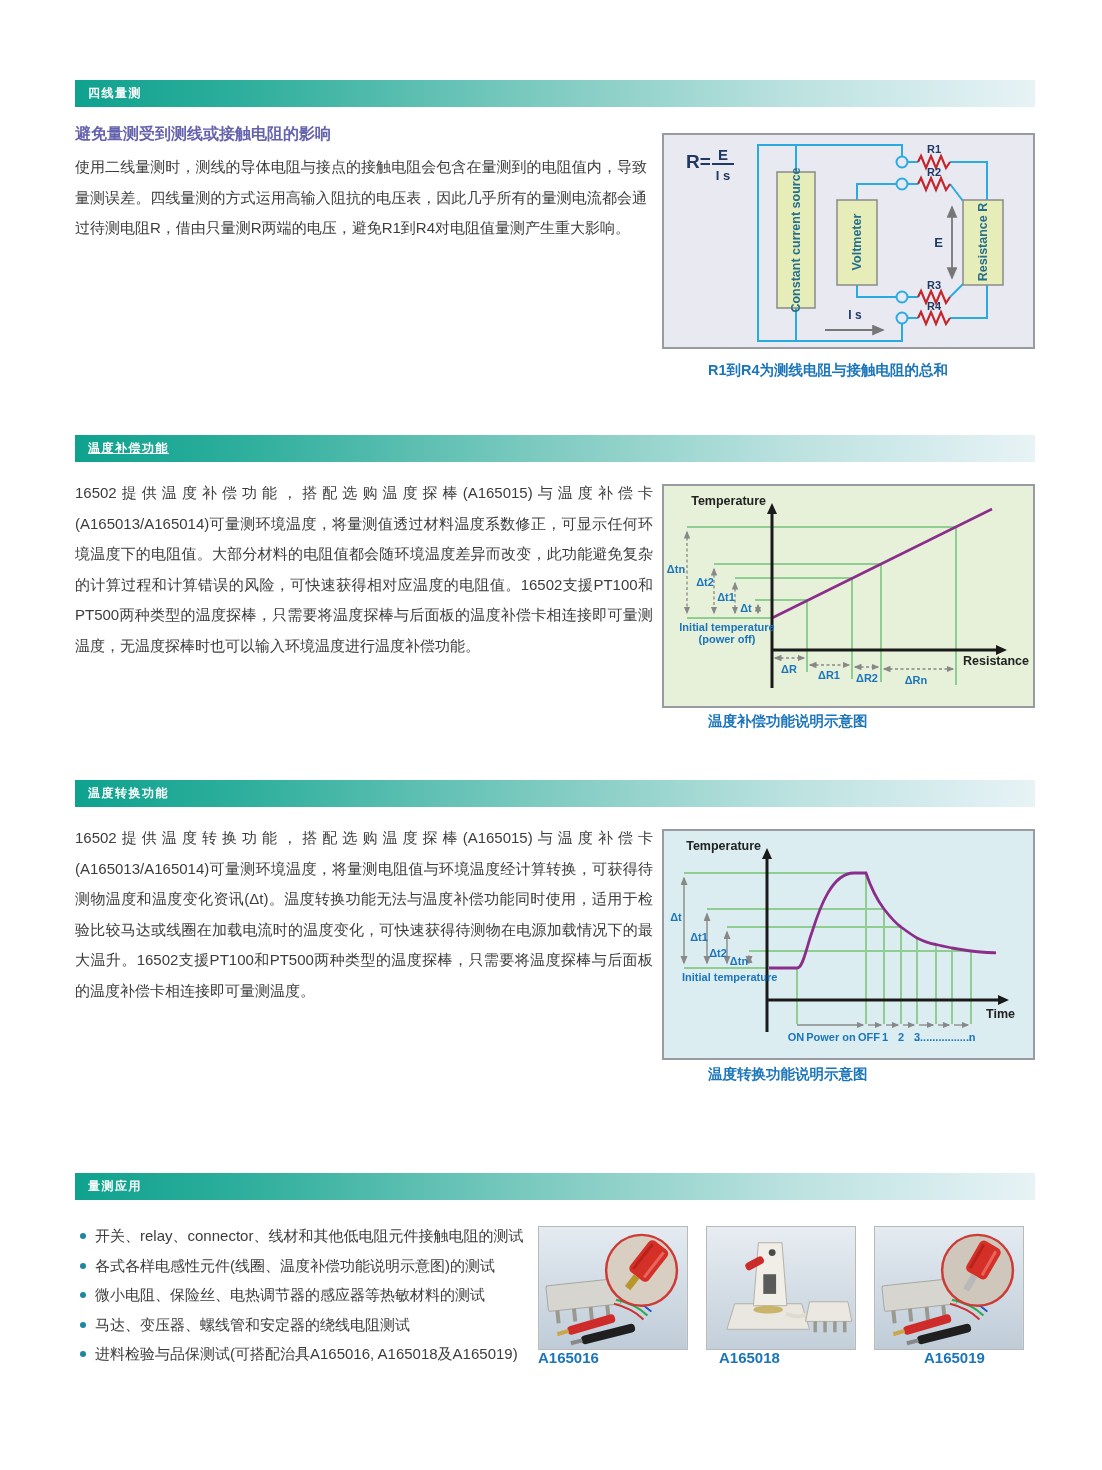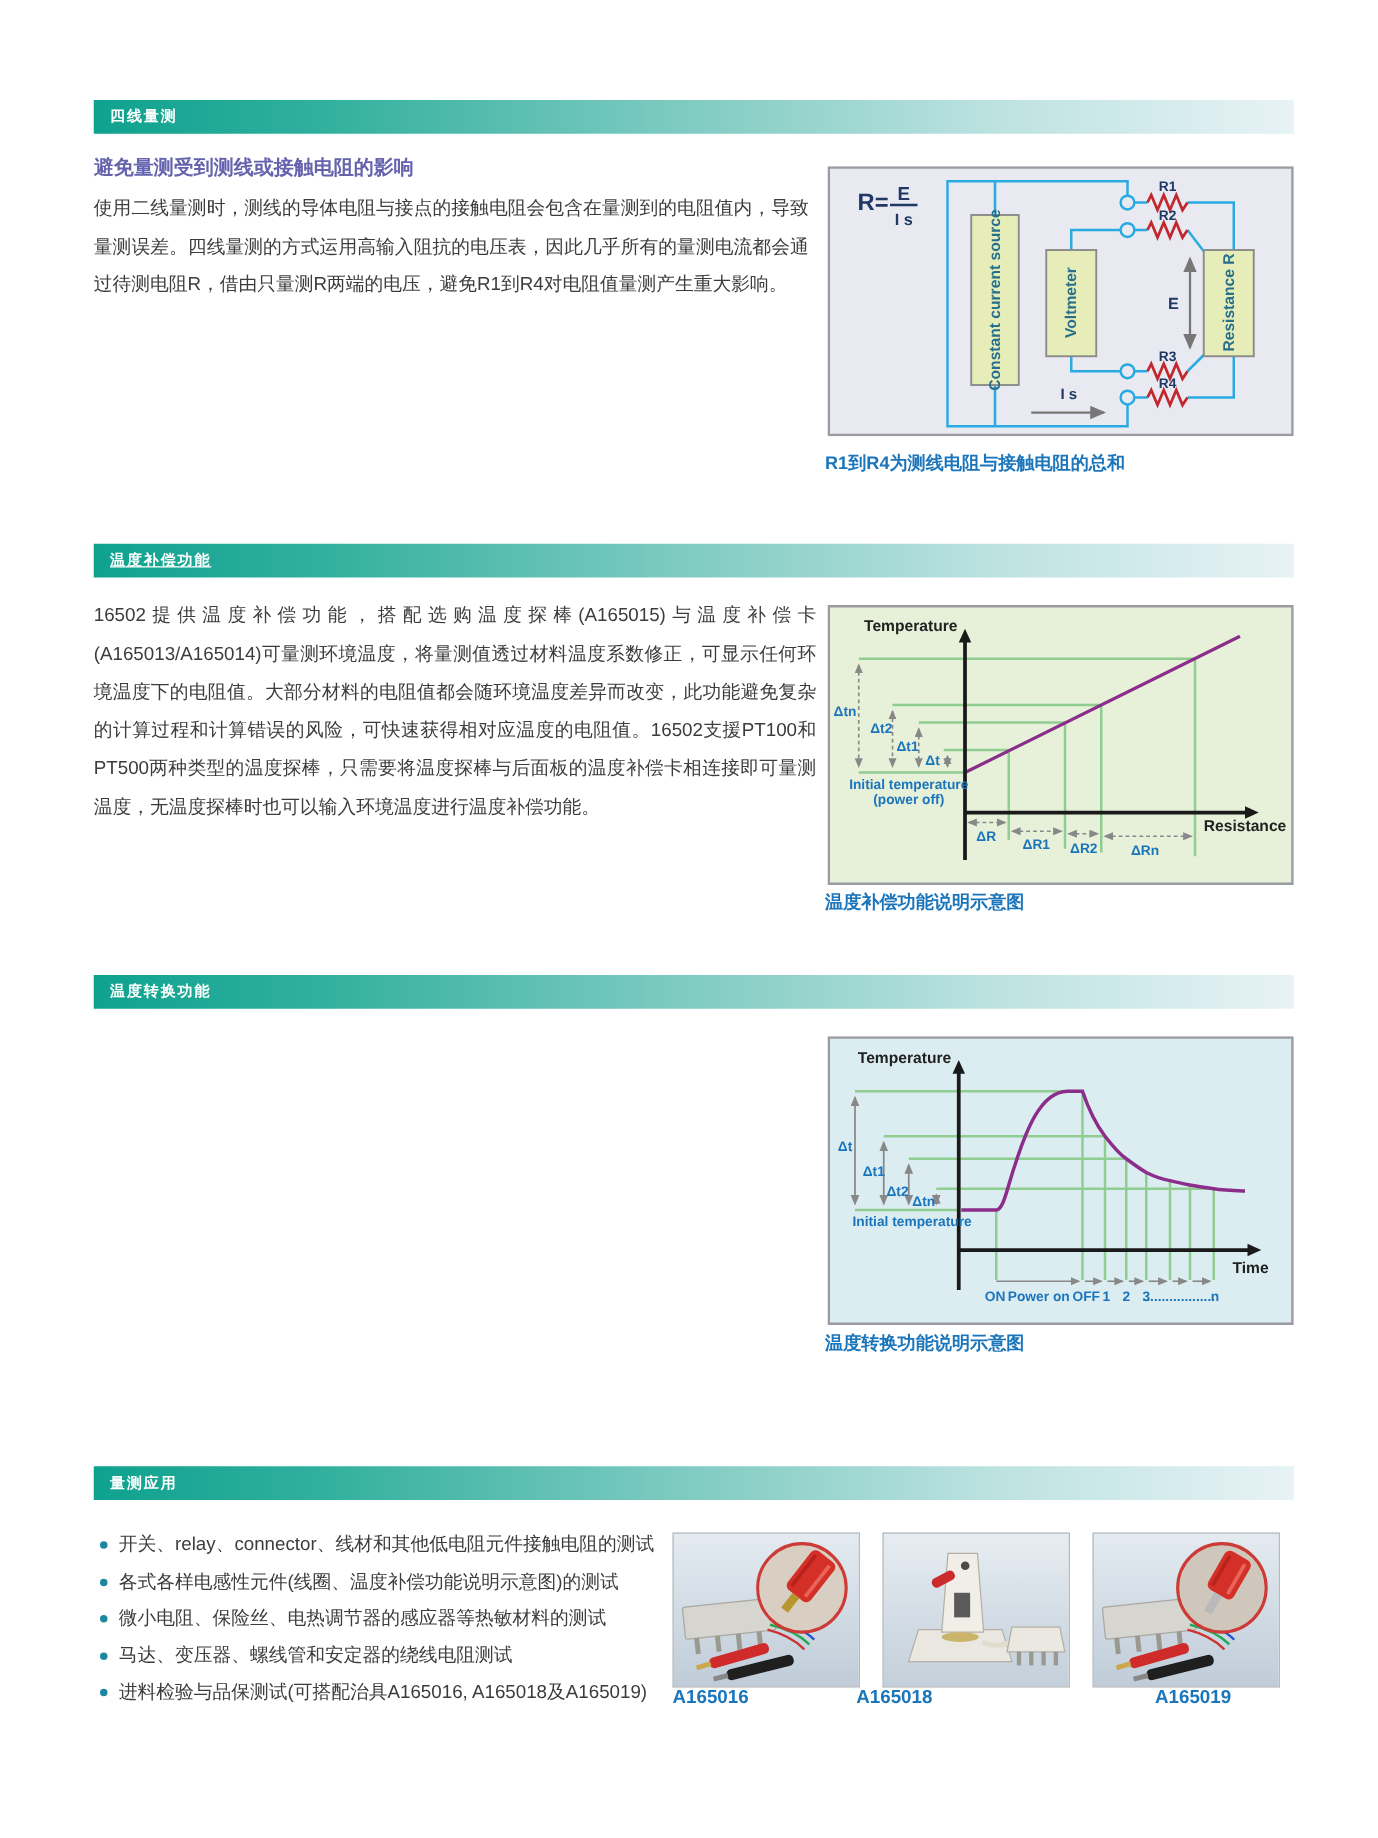--- a/index.html
+++ b/index.html
@@ -14,21 +14,21 @@
     padding-left:13px; box-sizing:border-box; letter-spacing:1.5px;
   }
   .subhead {
     position:absolute; left:75px; color:#6663AE; font-size:16px; font-weight:bold;
   }
   .body-text {
     position:absolute; left:75px; width:578px; font-size:15px; line-height:30.5px;
     color:#3c3c3c; text-align:justify;
   }
   .caption {
-    position:absolute; color:#1B75BB; font-size:14.5px; font-weight:bold;
+    position:absolute; color:#1B75BB; font-size:14.5px; font-weight:bold;margin-left:48px;
   }
   .panel { position:absolute; }
   .panel svg { display:block; }
   .bullets {
     position:absolute; left:78px; top:1221px; margin:0; padding:0; list-style:none;
     width:470px;
   }
   .bullets li {
     position:relative; padding-left:17px; font-size:15px; line-height:29.5px; color:#3c3c3c;
   }
@@ -176,20 +176,21 @@
       </g>
       <text x="127" y="189" text-anchor="middle" class="blue-label">ΔR</text>
       <text x="167" y="195" text-anchor="middle" class="blue-label">ΔR1</text>
       <text x="205" y="198" text-anchor="middle" class="blue-label">ΔR2</text>
       <text x="254" y="200" text-anchor="middle" class="blue-label">ΔRn</text>
     </svg>
   </div>
   <div class="caption" style="left:660px; top:712px;">温度补偿功能说明示意图</div>
 
   <div class="sec-header" style="top:780px;">温度转换功能</div>
+  <div class="body-text" style="top:823px;">16502提供温度转换功能，搭配选购温度探棒(A165015)与温度补偿卡(A165013/A165014)可量测环境温度，将量测电阻值与环境温度经计算转换，可获得待测物温度和温度变化资讯(Δt)。温度转换功能无法与温度补偿功能同时使用，适用于检验比较马达或线圈在加载电流时的温度变化，可快速获得待测物在电源加载情况下的最大温升。16502支援PT100和PT500两种类型的温度探棒，只需要将温度探棒与后面板的温度补偿卡相连接即可量测温度。</div>
 
   <div class="panel" style="left:662px; top:829px;">
     <svg width="373" height="231" viewBox="0 0 373 231">
       <defs>
         <marker id="ah-d2" markerWidth="7" markerHeight="7" refX="5" refY="2.5" orient="auto-start-reverse">
           <path d="M0,0 L6,2.5 L0,5 z" fill="#888"></path>
         </marker>
       </defs>
       <rect x="1" y="1" width="371" height="229" fill="#DCEDF2" stroke="#9a9aa3" stroke-width="2"></rect>
 
@@ -325,21 +326,21 @@
       <path d="M80,88 C92,93 98,90 104,88" fill="none" stroke="#e0dccd" stroke-width="4"></path>
       <polygon points="104,76 143,76 147,96 100,96" fill="#eae8e1" stroke="#b3b0a6"></polygon>
       <g fill="#9a998f">
         <rect x="108" y="96" width="3.5" height="11"></rect>
         <rect x="118" y="96" width="3.5" height="11"></rect>
         <rect x="128" y="96" width="3.5" height="11"></rect>
         <rect x="138" y="96" width="3.5" height="11"></rect>
       </g>
     </svg>
   </div>
-  <div class="photo-label" style="left:685px;">A165018</div>
+  <div class="photo-label" style="left:719px;">A165018</div>
 
   <div class="photo" style="left:874px;">
     <svg width="148" height="122" viewBox="0 0 150 124">
       <defs>
         <linearGradient id="bgC" x1="0" y1="0" x2="0" y2="1">
           <stop offset="0" stop-color="#e4ebf1"></stop>
             <stop offset="1" stop-color="#bfccd8"></stop>
         </linearGradient>
       </defs>
       <rect width="150" height="124" fill="url(#bgC)"></rect>

